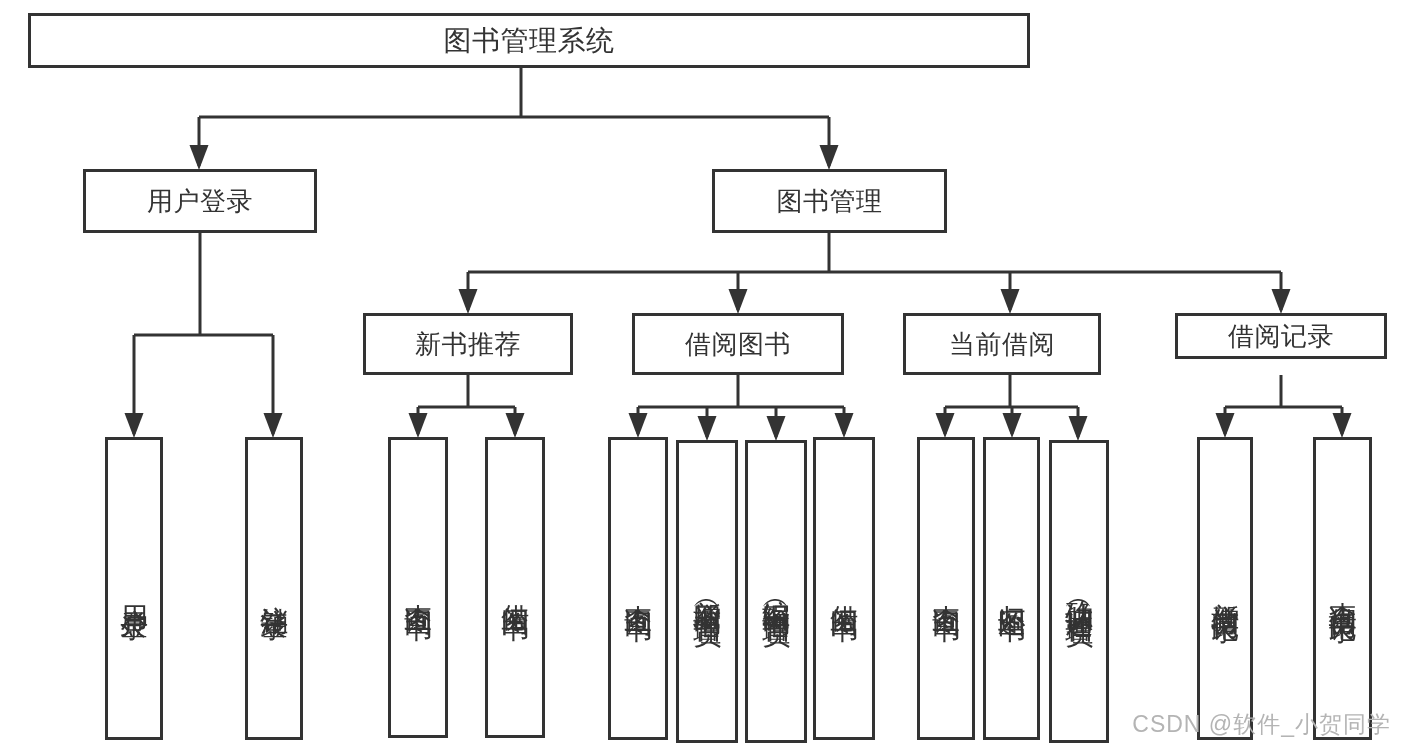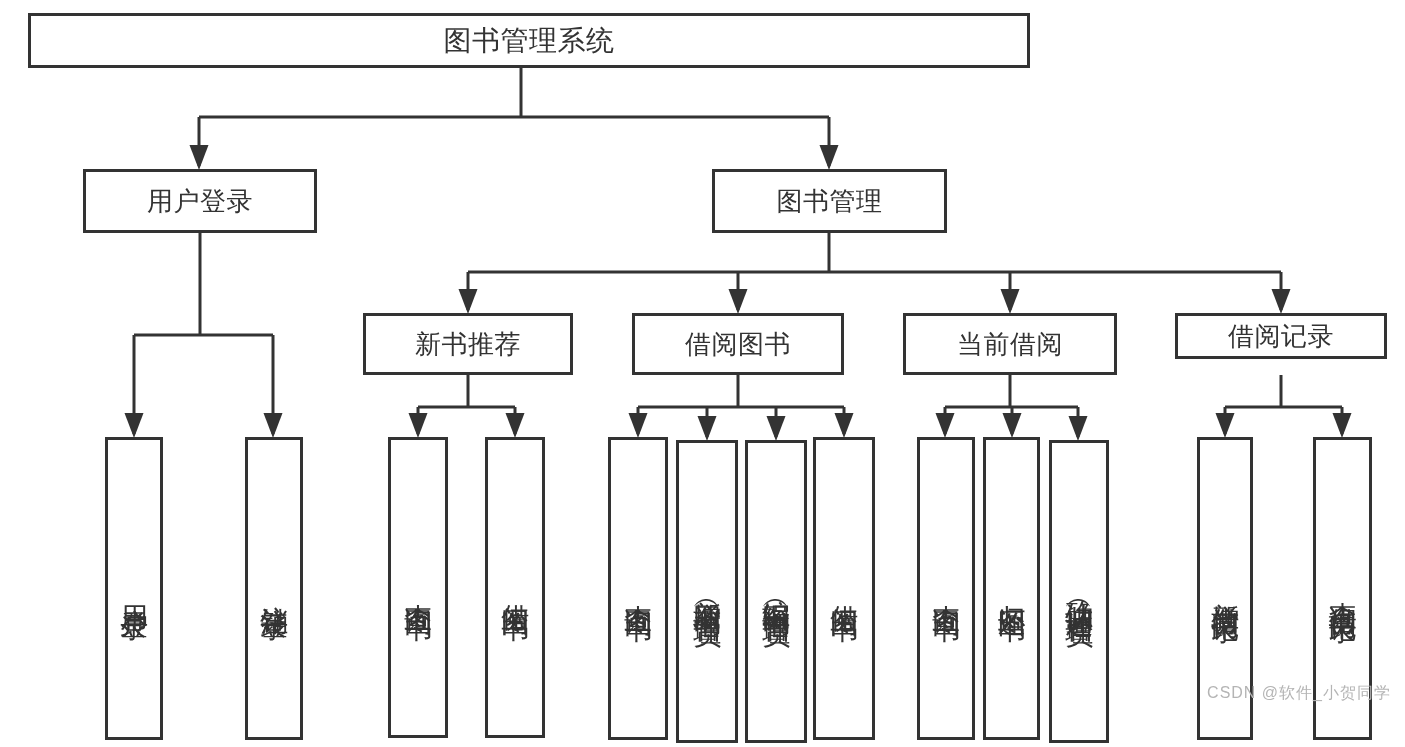--- a/index.html
+++ b/index.html
@@ -36,22 +36,22 @@
     writing-mode: vertical-rl;
     text-orientation: mixed;
     font-size: 28px;
     letter-spacing: 3px;
     line-height: 1.05;
     white-space: normal;
   }
   #watermark {
     position: absolute;
     right: 14px;
-    top: 683px;
-    font-size: 16px;
+    top: 709px;
+    font-size: 23px;
     letter-spacing: 1px;
     color: #b4b4b4;
     z-index: 9;
     font-family: "Liberation Sans", sans-serif;
   }
 </style>
 </head>
 <body>
 
 <div id="stage" style="width: 1405px; height: 747px; background: rgb(255, 255, 255);">
@@ -118,21 +118,21 @@
     </div>
     <div class="node branch" style="left: 363px; top: 313px; width: 210px; height: 62px; border-color: rgb(51, 51, 51); background: rgb(255, 255, 255); color: rgb(51, 51, 51);">
       <span class="lbl">新书推荐</span>
     </div>
     <div class="node branch" style="left: 712px; top: 169px; width: 235px; height: 64px; border-color: rgb(51, 51, 51); background: rgb(255, 255, 255); color: rgb(51, 51, 51);">
       <span class="lbl">图书管理</span>
     </div>
     <div class="node branch" style="left: 632px; top: 313px; width: 212px; height: 62px; border-color: rgb(51, 51, 51); background: rgb(255, 255, 255); color: rgb(51, 51, 51);">
       <span class="lbl">借阅图书</span>
     </div>
-    <div class="node branch" style="left: 903px; top: 313px; width: 214px; height: 62px; border-color: rgb(51, 51, 51); background: rgb(255, 255, 255); color: rgb(51, 51, 51);">
+    <div class="node branch" style="left: 903px; top: 313px; width: 198px; height: 62px; border-color: rgb(51, 51, 51); background: rgb(255, 255, 255); color: rgb(51, 51, 51);">
       <span class="lbl">当前借阅</span>
     </div>
     <div class="node branch" style="left: 1175px; top: 313px; width: 212px; height: 46px; border-color: rgb(51, 51, 51); background: rgb(255, 255, 255); color: rgb(51, 51, 51);">
       <span class="lbl">借阅记录</span>
     </div>
     <div class="node leaf" style="left: 105px; top: 437px; width: 58px; height: 303px; border-color: rgb(51, 51, 51); background: rgb(255, 255, 255); color: rgb(51, 51, 51);">
       <span class="lbl">用户登录</span>
     </div>
     <div class="node leaf" style="left: 245px; top: 437px; width: 58px; height: 303px; border-color: rgb(51, 51, 51); background: rgb(255, 255, 255); color: rgb(51, 51, 51);">
       <span class="lbl">注销登录</span>

